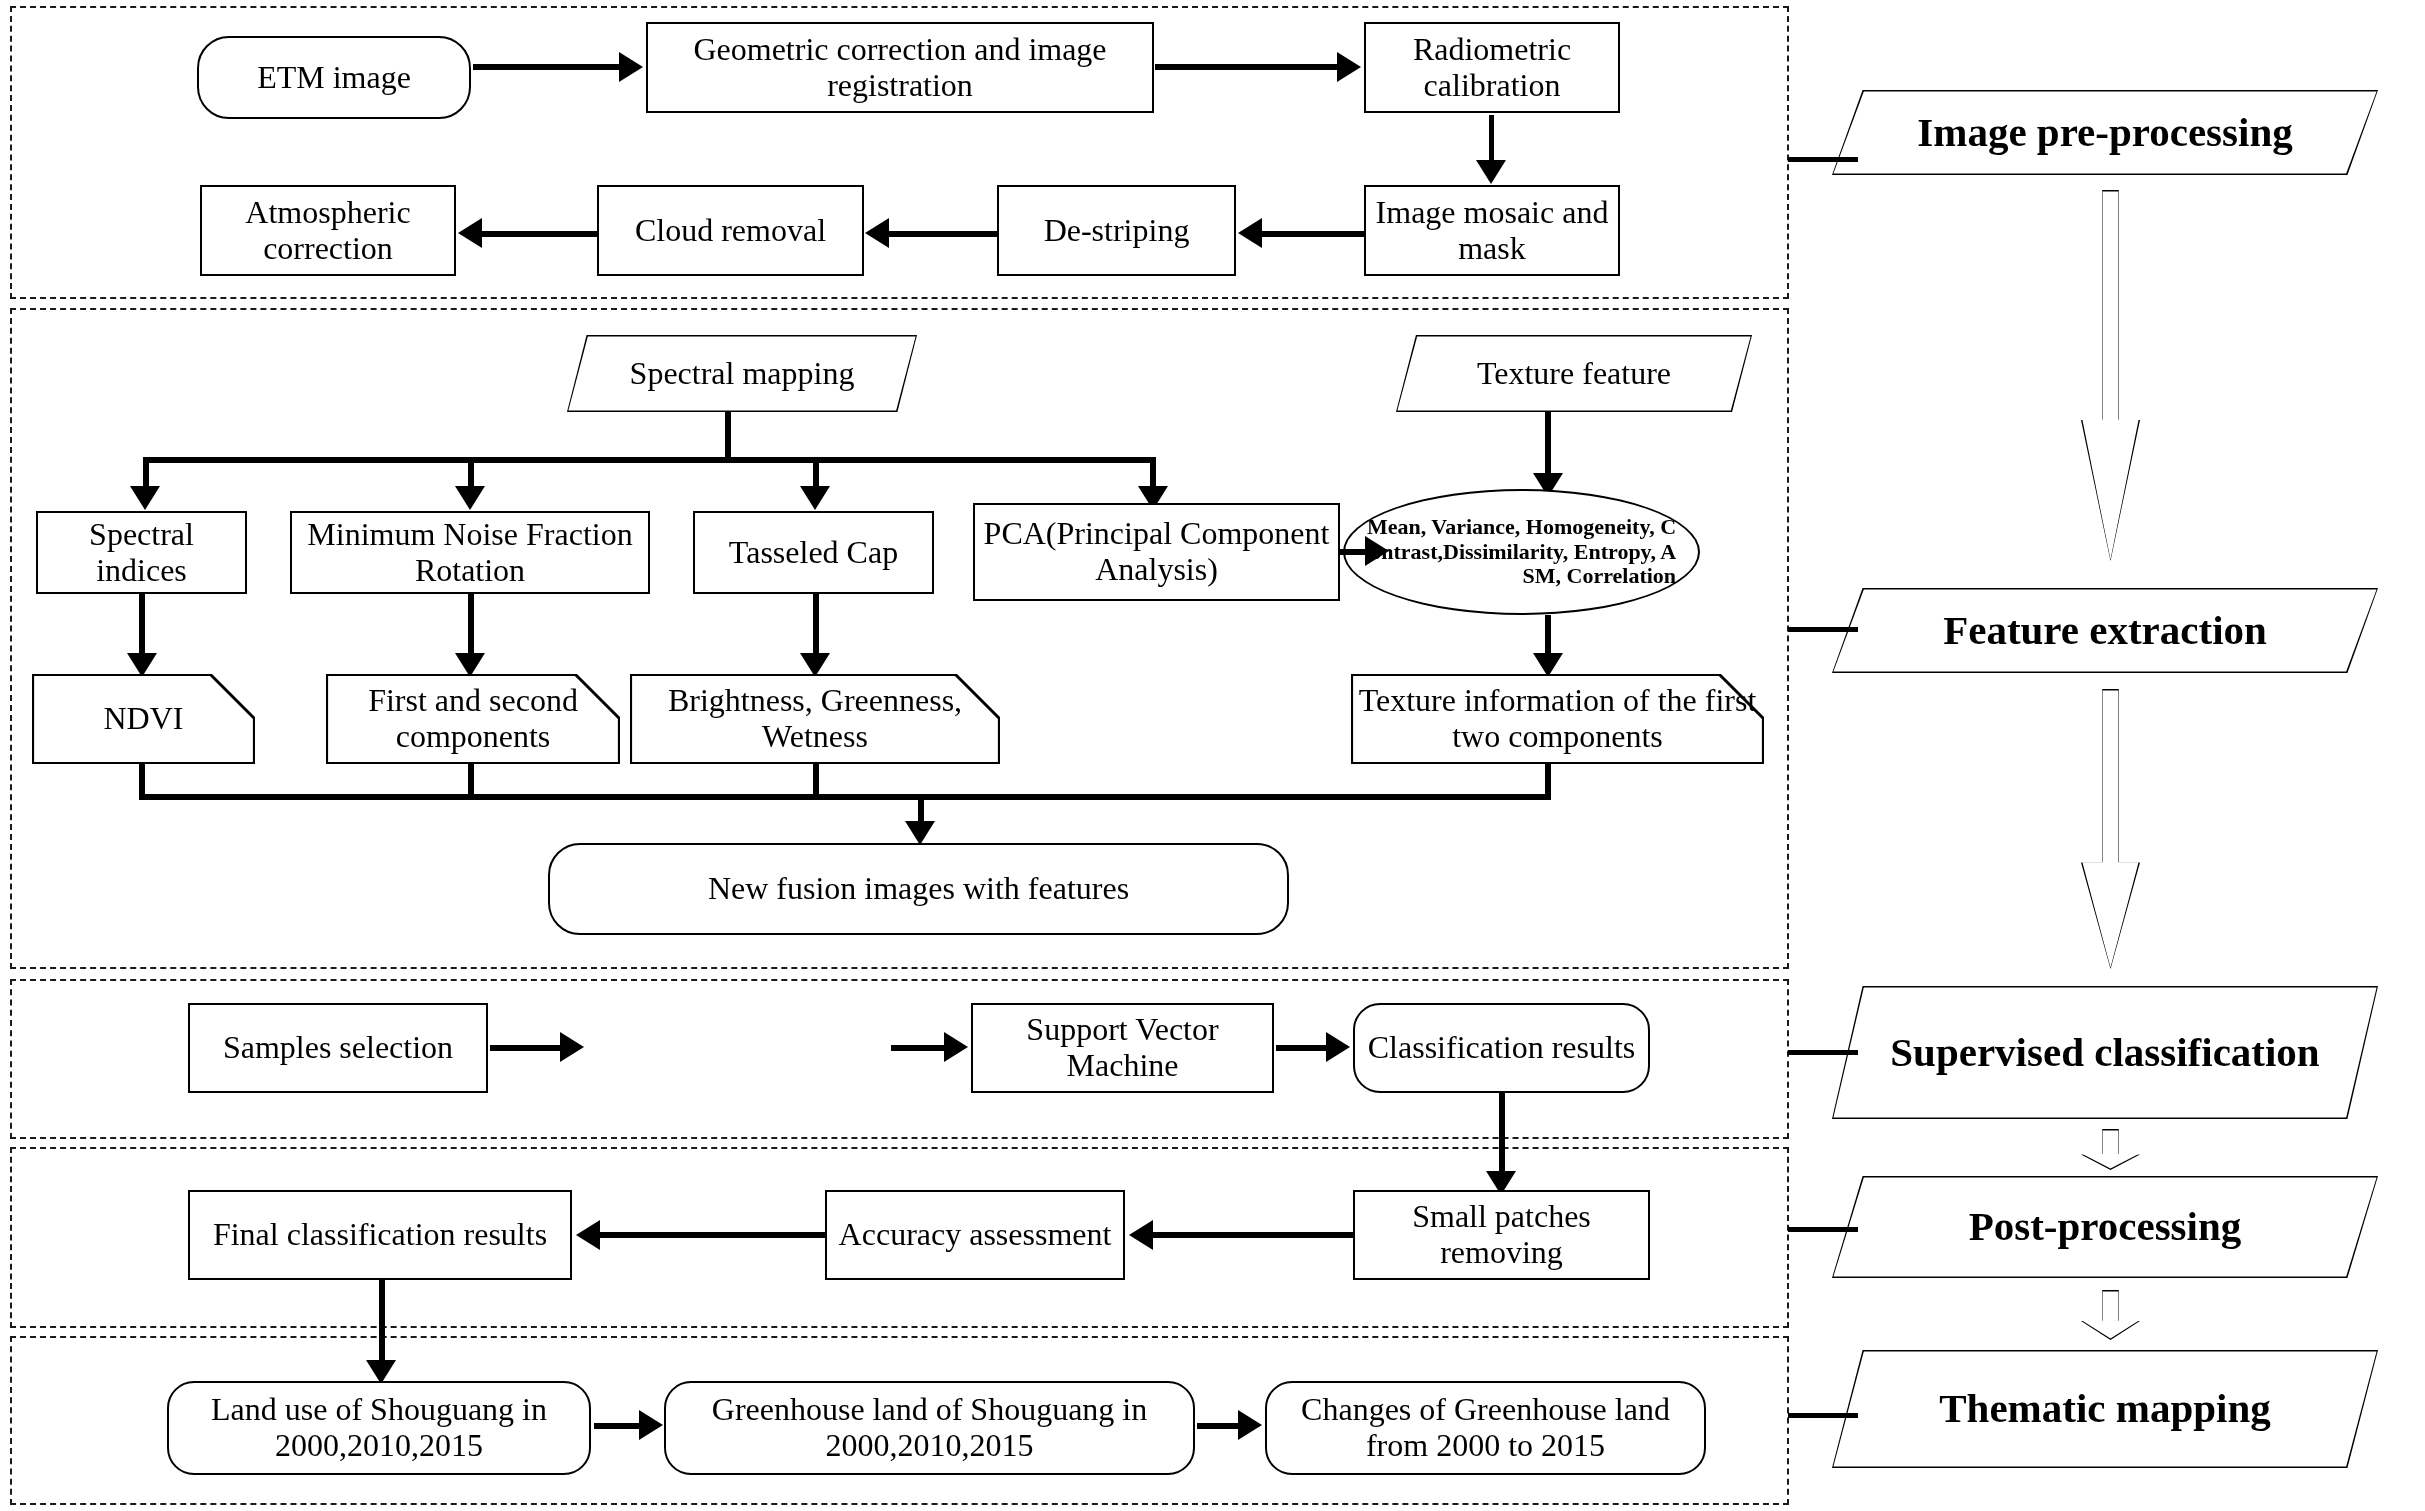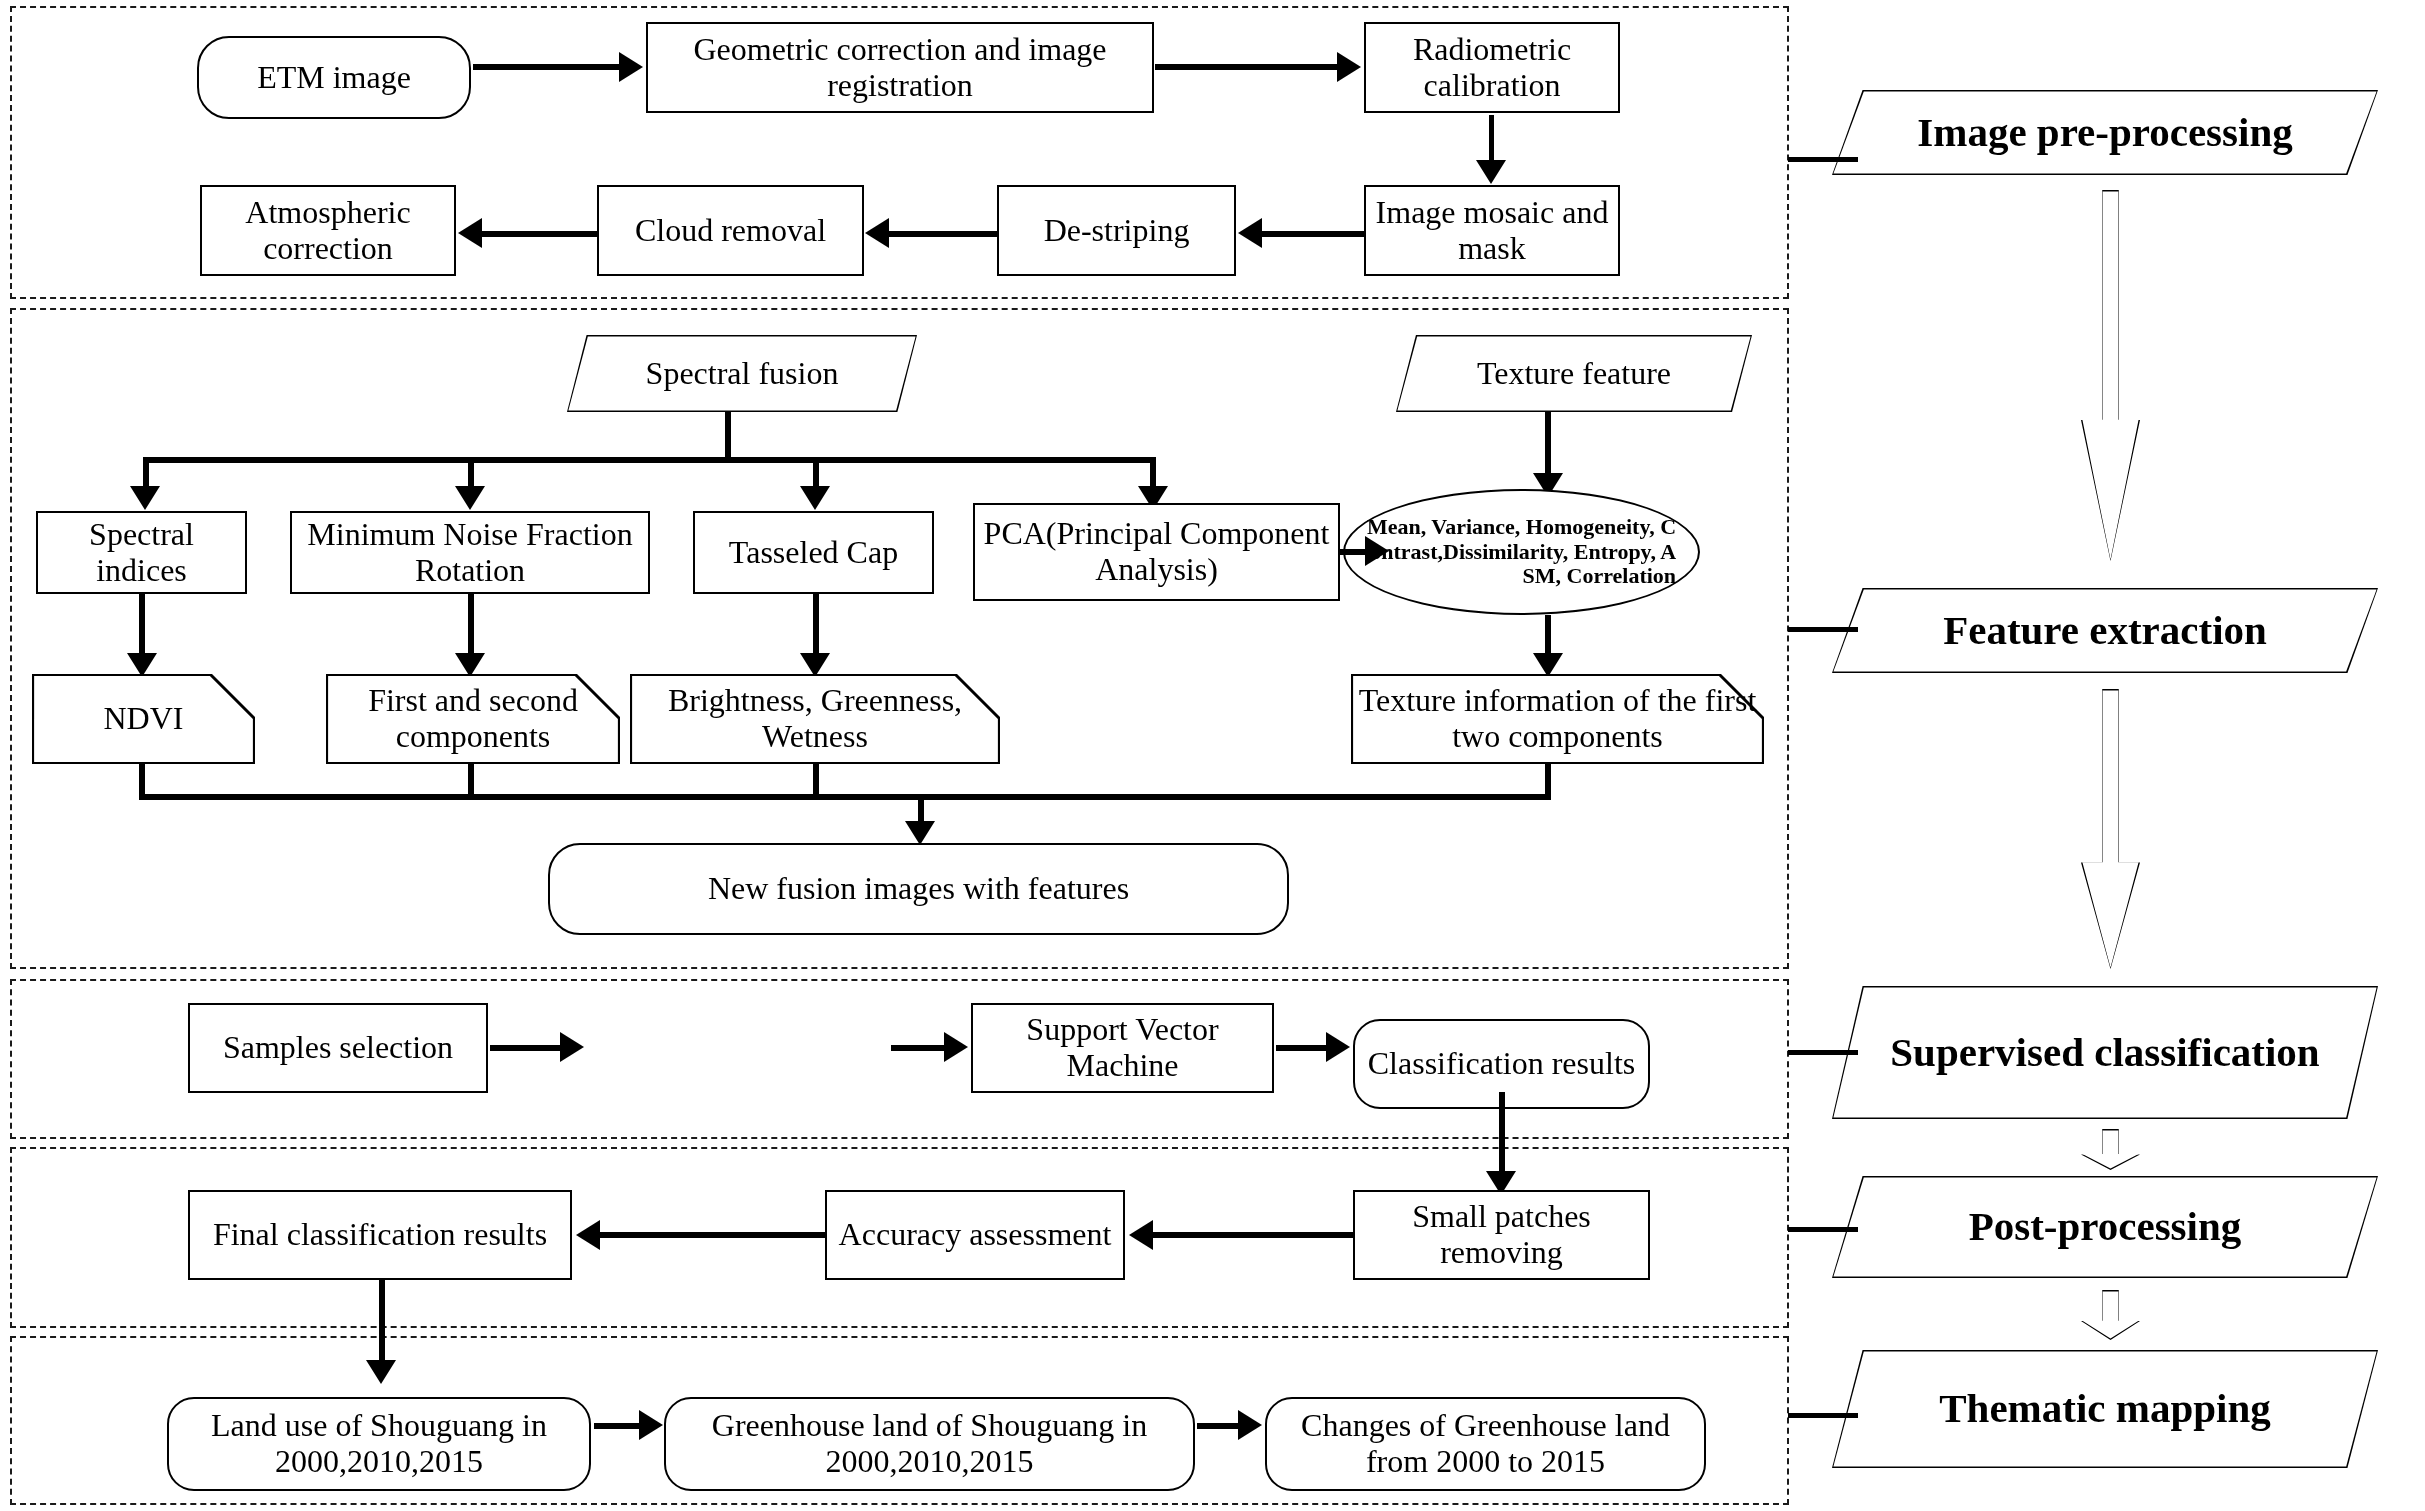--- a/index.html
+++ b/index.html
@@ -9,21 +9,21 @@
 
   
   .group{position:absolute;border:2.1px dashed #1a1a1a;box-sizing:border-box;background:transparent;}
 
   
   .node{position:absolute;box-sizing:border-box;display:flex;align-items:center;
         justify-content:center;text-align:center;background:#fff;border:2.1px solid #000;
         line-height:1.12;padding:1.4px 4.2px;}
   .rect{border-radius:0;}
   .round{border-radius:32px;}
-  .round-sm{border-radius:27px;margin-top:16px;}
+  .round-sm{border-radius:27px;}
   .ellipse{border-radius:50%;font-weight:bold;}
 
   
   .para{position:absolute;box-sizing:border-box;display:flex;align-items:center;
         justify-content:center;text-align:center;background:#fff;line-height:1.1;}
   .para .inner{position:absolute;left:0;top:0;width:100%;height:100%;
         background:#000;clip-path:polygon(5.6% 0,100% 0,94.4% 100%,0 100%);}
   .para .inner2{position:absolute;left:1.4px;top:1.4px;width:calc(100% - 2.8px);height:calc(100% - 2.8px);
         background:#fff;clip-path:polygon(5.6% 0,100% 0,94.4% 100%,0 100%);}
   .para .lbl{position:relative;z-index:3;width:100%;text-align:center;}
@@ -162,21 +162,21 @@
 
   <div class="hline" style="left:889px;top:231px;width:108px;"></div>
   <div class="ar ar-l" style="left:865px;top:218px;"></div>
 
   <div class="hline" style="left:482px;top:231px;width:116px;"></div>
   <div class="ar ar-l" style="left:458px;top:218px;"></div>
 
   <div class="para" style="left:567px;top:335px;width:350px;height:77px;font-size:32px;">
     <div class="inner"></div>
       <div class="inner2"></div>
-    <span class="lbl">Spectral fusion</span>
+    <span class="lbl">Spectral mapping</span>
   </div>
 
   <div class="para" style="left:1396px;top:335px;width:356px;height:77px;font-size:32px;">
     <div class="inner"></div>
       <div class="inner2"></div>
     <span class="lbl">Texture feature</span>
   </div>
 
   <div class="vline" style="left:725px;top:412px;width:5.6px;height:48px;"></div>
   <div class="hline" style="left:143px;top:457px;width:1013px;"></div>

